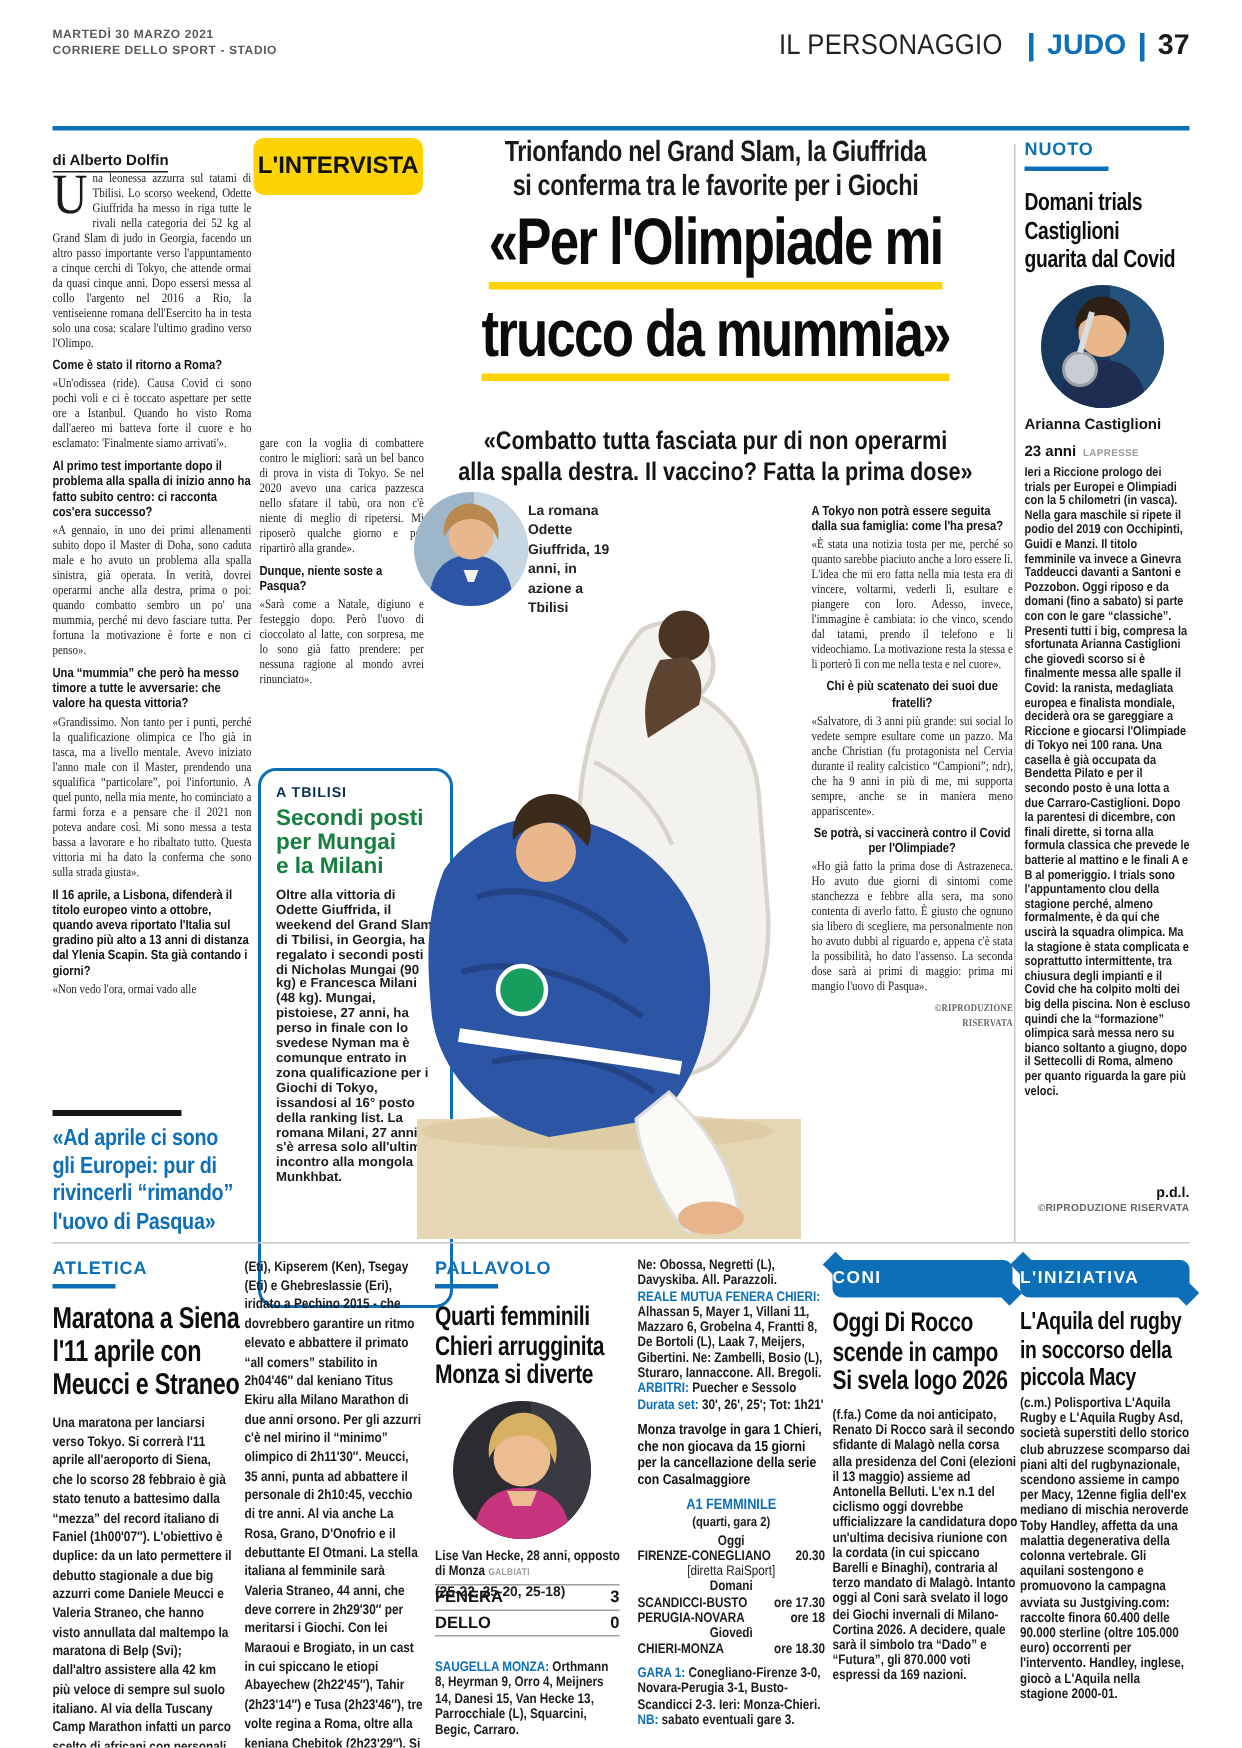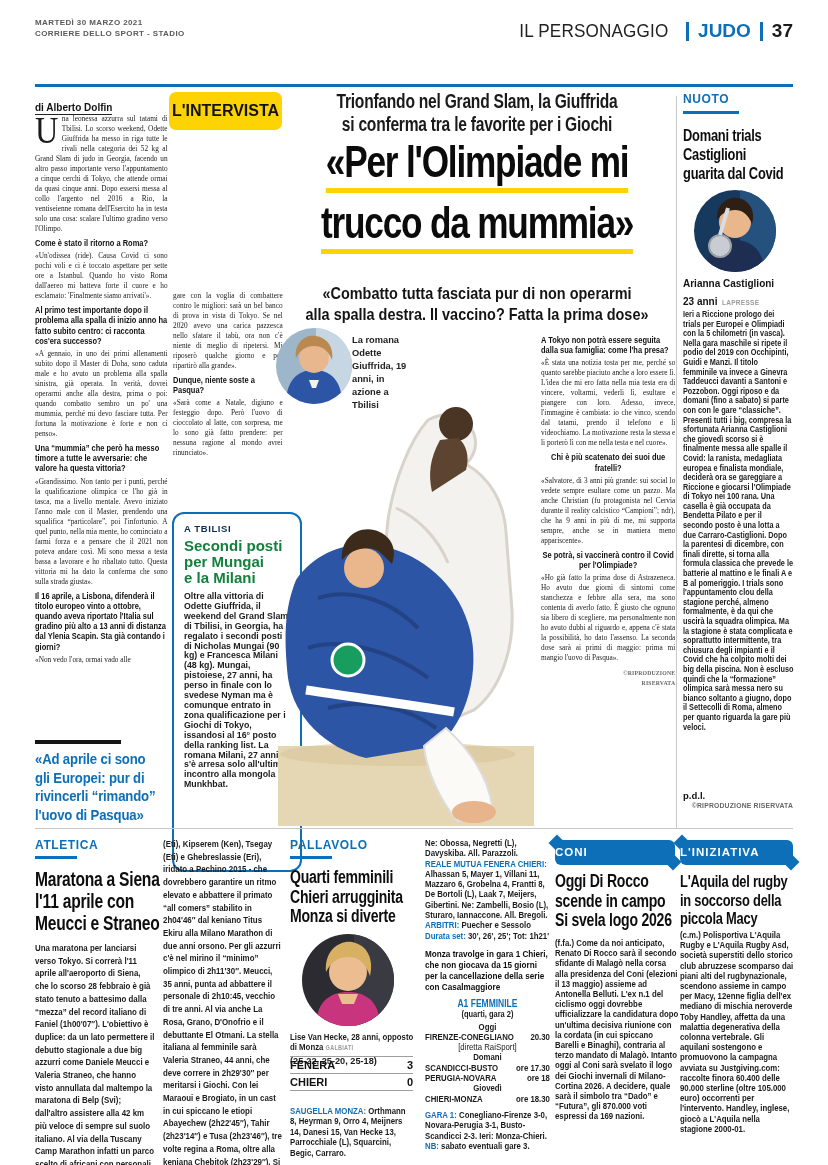--- a/index.html
+++ b/index.html
@@ -48,21 +48,21 @@
   .a1head{color:var(--blue);font-weight:bold;font-size:10px;text-align:center;margin-top:7px}
   .ctr{text-align:center}
   .fixrow{display:flex;justify-content:space-between}
   .vbar{width:3px;height:19px;background:var(--blue);display:inline-block}
   .mh-left{font-size:8px;font-weight:bold;color:#5a5a5a;letter-spacing:.4px;line-height:11px}
   .mh-right{display:flex;align-items:center;gap:9px;justify-content:flex-end}
   .mh-sec{font-size:19px;color:#222;letter-spacing:.2px;transform:scaleX(.9)}
   .mh-topic{font-size:19px;font-weight:bold;color:var(--blue)}
   .mh-page{font-size:19px;font-weight:bold;color:#1b1b1b}
   .byline{font-weight:bold;font-size:10px;border-bottom:1.5px solid #222;display:inline-block;padding-bottom:1px}
-  .sig{font-weight:bold;font-size:9.5px;color:#111}
+  .sig{font-weight:bold;font-size:9.5px;text-align:right;color:#111}
   .copyright{font-weight:bold;font-size:6.8px;color:#666;text-align:right;white-space:pre-line;letter-spacing:.2px}
 </style>
 </head>
 <body>
 
 <div class="abs mh-left" style="left:35px;top:17px">
   <div>MARTEDÌ 30 MARZO 2021</div>
   <div>CORRIERE DELLO SPORT - STADIO</div>
 </div>
 <div class="abs mh-right" style="left:420px;top:20px;width:373px">
@@ -233,21 +233,21 @@
 <div class="abs sm-sans condX" style="left:290px;top:1032px;width:150px">
   <span>Lise Van Hecke, 28 anni, opposto di Monza</span>
   <span class="credit">GALBIATI</span>
 </div>
 <div class="abs" style="left:290px;top:1056px;width:123px">
   <div class="scrow">
     <span>FENERA</span>
     <span>3</span>
   </div>
   <div class="scrow">
-    <span>CHIERI</span>
+    <span>DELLO</span>
     <span>0</span>
   </div>
 </div>
 <div class="abs sm-sans" style="left:290px;top:1056px;width:123px">(25-22, 25-20, 25-18)</div>
 <div class="abs sm-sans condX" style="left:290px;top:1106px;width:145px">
   <span class="lbl">SAUGELLA MONZA:</span>
   <span>Orthmann 8, Heyrman 9, Orro 4, Meijners 14, Danesi 15, Van Hecke 13, Parrocchiale (L), Squarcini, Begic, Carraro.</span>
 </div>
 
 <div class="abs sm-sans condX" style="left:425px;top:838px;width:147px;line-height:10.3px">

